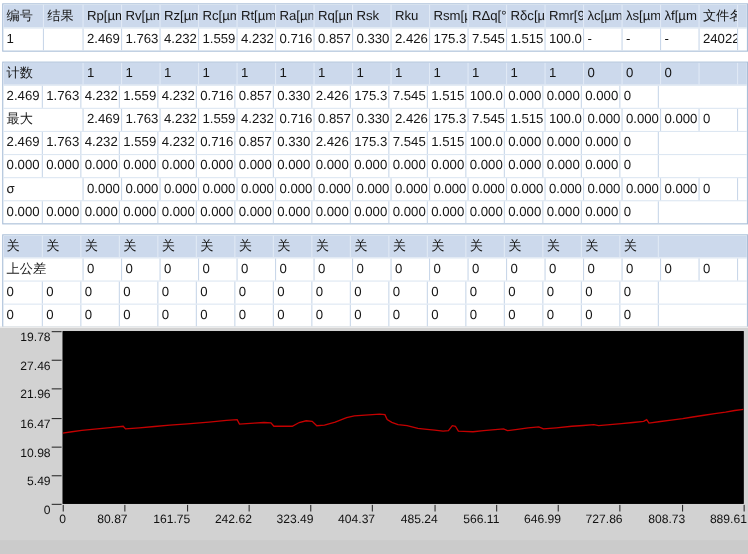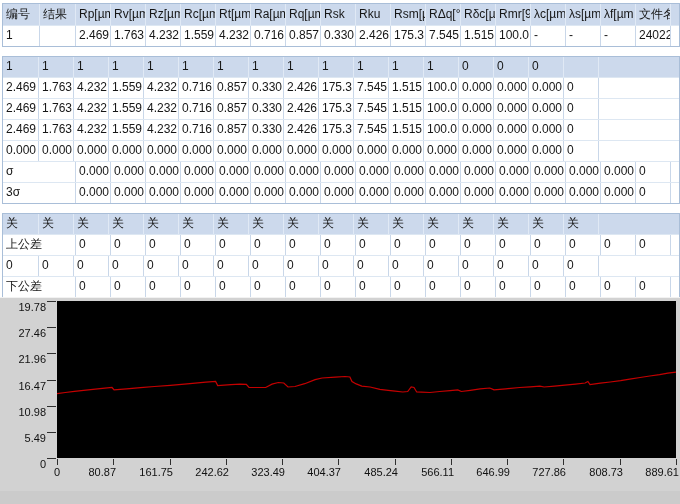--- a/index.html
+++ b/index.html
@@ -69,20 +69,21 @@
           <div class="c" style="width: 35px;">100.0</div>
           <div class="c" style="width: 35px;">-</div>
           <div class="c" style="width: 35px;">-</div>
           <div class="c" style="width: 35px;">-</div>
           <div class="c" style="width: 35px;">24022</div>
           <div class="c" style="width: 13px;"></div>
         </div>
       </div>
       <div class="sec">
         <div class="row hdr">
+          <div class="c" style="width: 72px;">计数</div>
           <div class="c" style="width: 35px;">1</div>
           <div class="c" style="width: 35px;">1</div>
           <div class="c" style="width: 35px;">1</div>
           <div class="c" style="width: 35px;">1</div>
           <div class="c" style="width: 35px;">1</div>
           <div class="c" style="width: 35px;">1</div>
           <div class="c" style="width: 35px;">1</div>
           <div class="c" style="width: 35px;">1</div>
           <div class="c" style="width: 35px;">1</div>
           <div class="c" style="width: 35px;">1</div>
@@ -109,20 +110,21 @@
           <div class="c" style="width: 35px;">7.545</div>
           <div class="c" style="width: 35px;">1.515</div>
           <div class="c" style="width: 35px;">100.0</div>
           <div class="c" style="width: 35px;">0.000</div>
           <div class="c" style="width: 35px;">0.000</div>
           <div class="c" style="width: 35px;">0.000</div>
           <div class="c" style="width: 35px;">0</div>
           <div class="c" style="width: 13px;"></div>
         </div>
         <div class="row">
+          <div class="c" style="width: 72px;">最大</div>
           <div class="c" style="width: 35px;">2.469</div>
           <div class="c" style="width: 35px;">1.763</div>
           <div class="c" style="width: 35px;">4.232</div>
           <div class="c" style="width: 35px;">1.559</div>
           <div class="c" style="width: 35px;">4.232</div>
           <div class="c" style="width: 35px;">0.716</div>
           <div class="c" style="width: 35px;">0.857</div>
           <div class="c" style="width: 35px;">0.330</div>
           <div class="c" style="width: 35px;">2.426</div>
           <div class="c" style="width: 35px;">175.3</div>
@@ -190,21 +192,20 @@
           <div class="c" style="width: 35px;">0.000</div>
           <div class="c" style="width: 35px;">0.000</div>
           <div class="c" style="width: 35px;">0.000</div>
           <div class="c" style="width: 35px;">0.000</div>
           <div class="c" style="width: 35px;">0.000</div>
           <div class="c" style="width: 35px;">0.000</div>
           <div class="c" style="width: 35px;">0</div>
           <div class="c" style="width: 13px;"></div>
         </div>
         <div class="row">
-          <div class="c" style="width: 72px;">3σ</div>
           <div class="c" style="width: 35px;">0.000</div>
           <div class="c" style="width: 35px;">0.000</div>
           <div class="c" style="width: 35px;">0.000</div>
           <div class="c" style="width: 35px;">0.000</div>
           <div class="c" style="width: 35px;">0.000</div>
           <div class="c" style="width: 35px;">0.000</div>
           <div class="c" style="width: 35px;">0.000</div>
           <div class="c" style="width: 35px;">0.000</div>
           <div class="c" style="width: 35px;">0.000</div>
           <div class="c" style="width: 35px;">0.000</div>
@@ -274,21 +275,20 @@
           <div class="c" style="width: 35px;">0</div>
           <div class="c" style="width: 35px;">0</div>
           <div class="c" style="width: 35px;">0</div>
           <div class="c" style="width: 35px;">0</div>
           <div class="c" style="width: 35px;">0</div>
           <div class="c" style="width: 35px;">0</div>
           <div class="c" style="width: 35px;">0</div>
           <div class="c" style="width: 13px;"></div>
         </div>
         <div class="row">
-          <div class="c" style="width: 72px;">下公差</div>
           <div class="c" style="width: 35px;">0</div>
           <div class="c" style="width: 35px;">0</div>
           <div class="c" style="width: 35px;">0</div>
           <div class="c" style="width: 35px;">0</div>
           <div class="c" style="width: 35px;">0</div>
           <div class="c" style="width: 35px;">0</div>
           <div class="c" style="width: 35px;">0</div>
           <div class="c" style="width: 35px;">0</div>
           <div class="c" style="width: 35px;">0</div>
           <div class="c" style="width: 35px;">0</div>

